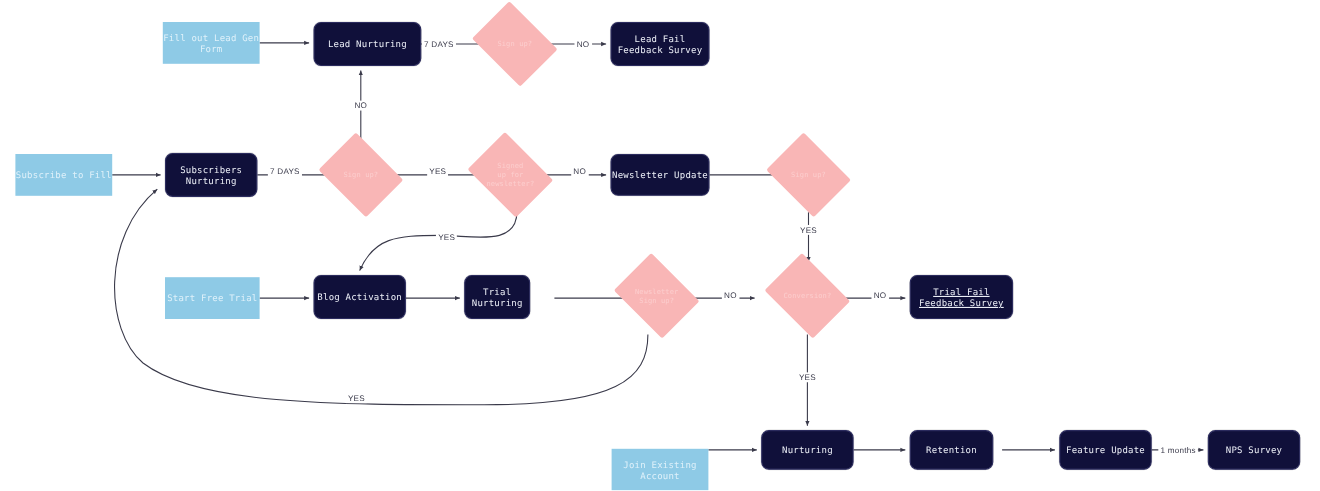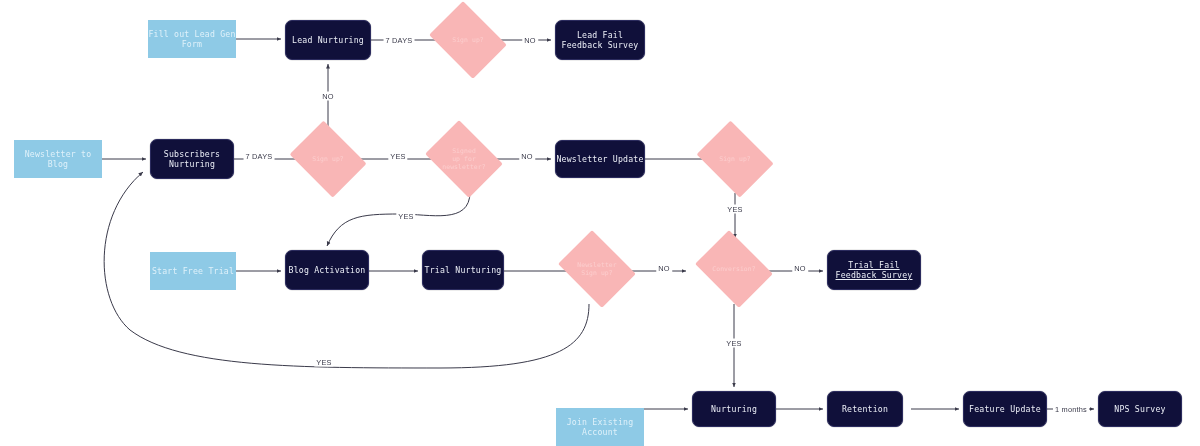--- a/index.html
+++ b/index.html
@@ -118,36 +118,36 @@
         <path d="M644,409 L688,409" fill="none" stroke="#3a3a4a" stroke-width="1" marker-end="url(#arrow)"></path>
         <path d="M776,409 L823,409" fill="none" stroke="#3a3a4a" stroke-width="1" marker-end="url(#arrow)"></path>
         <path d="M911,409 L959,409" fill="none" stroke="#3a3a4a" stroke-width="1" marker-end="url(#arrow)"></path>
         <path d="M1047,409 L1094,409" fill="none" stroke="#3a3a4a" stroke-width="1" marker-end="url(#arrow)"></path>
       </g>
   </svg>
 
   <div id="node-layer">
       <div class="node node-start" style="left: 148px; top: 20px; width: 88px; height: 38px;"><span>Fill out Lead Gen
 Form</span></div>
-      <div class="node node-process" style="left: 285px; top: 20px; width: 86px; height: 40px;"><span>Lead Nurturing</span></div>
+      <div class="node node-process" style="left: 285px; top: 20px; width: 98px; height: 40px;"><span>Lead Nurturing</span></div>
       <div class="node node-decision" style="left: 424px; top: 6px; width: 88px; height: 68px;"><div class="dia-shape"></div><div class="dia-label">Sign up?</div></div>
       <div class="node node-process" style="left: 555px; top: 20px; width: 90px; height: 40px;"><span>Lead Fail
 Feedback Survey</span></div>
-      <div class="node node-start" style="left: 14px; top: 140px; width: 88px; height: 38px;"><span>Newsletter to Blog</span></div>
+      <div class="node node-start" style="left: 14px; top: 140px; width: 88px; height: 38px;"><span>Subscribe to Fill</span></div>
       <div class="node node-process" style="left: 150px; top: 139px; width: 84px; height: 40px;"><span>Subscribers
 Nurturing</span></div>
       <div class="node node-decision" style="left: 285px; top: 125px; width: 86px; height: 68px;"><div class="dia-shape"></div><div class="dia-label">Sign up?</div></div>
       <div class="node node-decision" style="left: 420px; top: 125px; width: 88px; height: 68px;"><div class="dia-shape"></div><div class="dia-label">Signed
 up for
 newsletter?</div></div>
       <div class="node node-process" style="left: 555px; top: 140px; width: 90px; height: 38px;"><span>Newsletter Update</span></div>
       <div class="node node-decision" style="left: 692px; top: 125px; width: 86px; height: 68px;"><div class="dia-shape"></div><div class="dia-label">Sign up?</div></div>
       <div class="node node-start" style="left: 150px; top: 252px; width: 86px; height: 38px;"><span>Start Free Trial</span></div>
       <div class="node node-process" style="left: 285px; top: 250px; width: 84px; height: 40px;"><span>Blog Activation</span></div>
-      <div class="node node-process" style="left: 422px; top: 250px; width: 82px; height: 40px;"><span>Trial Nurturing</span></div>
+      <div class="node node-process" style="left: 422px; top: 250px; width: 60px; height: 40px;"><span>Trial Nurturing</span></div>
       <div class="node node-decision" style="left: 553px; top: 235px; width: 88px; height: 68px;"><div class="dia-shape"></div><div class="dia-label">Newsletter
 Sign up?</div></div>
       <div class="node node-decision" style="left: 690px; top: 235px; width: 88px; height: 68px;"><div class="dia-shape"></div><div class="dia-label">Conversion?</div></div>
       <div class="node node-process" style="left: 827px; top: 250px; width: 94px; height: 40px; text-decoration: underline;"><span>Trial Fail
 Feedback Survey</span></div>
       <div class="node node-start" style="left: 556px; top: 408px; width: 88px; height: 38px;"><span>Join Existing
 Account</span></div>
       <div class="node node-process" style="left: 692px; top: 391px; width: 84px; height: 36px;"><span>Nurturing</span></div>
       <div class="node node-process" style="left: 827px; top: 391px; width: 76px; height: 36px;"><span>Retention</span></div>
       <div class="node node-process" style="left: 963px; top: 391px; width: 84px; height: 36px;"><span>Feature Update</span></div>

